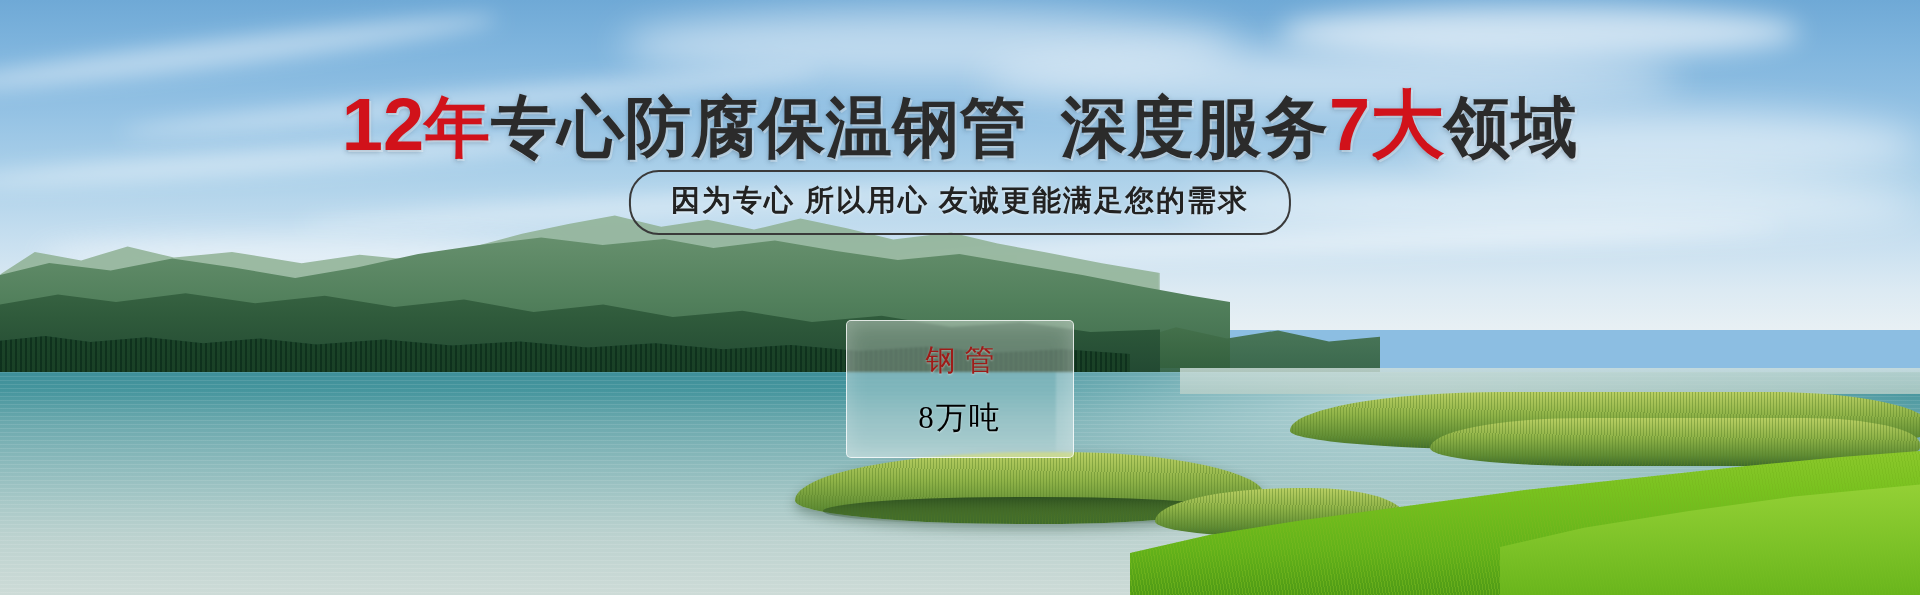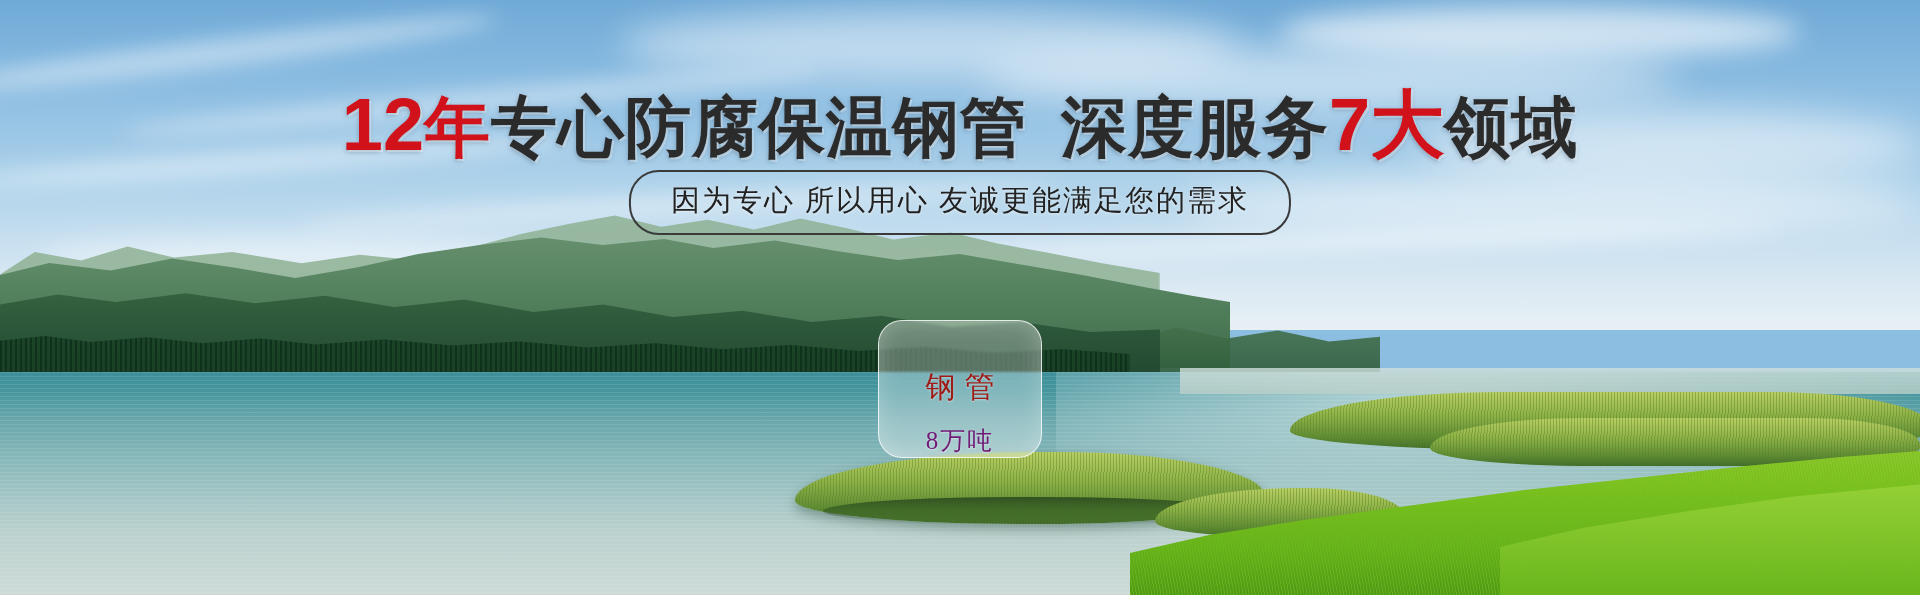--- a/index.html
+++ b/index.html
@@ -220,53 +220,54 @@
     left:50%; transform:translateX(-50%);
     top:170px;
     padding:9px 40px 12px;
     border:2px solid #3a3a3a;
     border-radius:30px;
     font-size:29px;
     color:#222;
     letter-spacing:2px;
     white-space:nowrap;
     text-shadow:0 1px 3px rgba(255,255,255,.5);
+    font-weight:bold;
   }
 
   
   .cards {
     position:absolute;
     left:50%; transform:translateX(-50%);
     top:320px;
     display:flex;
     gap:24px;
   }
   .card {
-    width:164px; height:138px;
+    width:228px; height:138px;
     background:rgba(255,255,255,0.30);
     border:1px solid rgba(255,255,255,0.80);
-    border-radius:24px;
+    border-radius:5px;
     display:flex;
     flex-direction:column;
     align-items:center;
-    justify-content:flex-end;
+    justify-content:center;
     backdrop-filter:blur(1px);
     box-shadow:inset 0 0 22px rgba(255,255,255,.25);
   }
   .card-label {
     font-size:30px;
     color:#9e1b18;
     letter-spacing:9px;
     text-indent:9px;
     margin-bottom:16px;
     text-shadow:0 1px 2px rgba(255,255,255,.45);
   }
   .card-value {
-    font-size:25px;
-    color:#701a75;
+    font-size:31px;
+    color:#000000;
     letter-spacing:2px;
     font-family:"Liberation Serif","DejaVu Serif",serif;
     text-shadow:0 1px 2px rgba(255,255,255,.45);
   }
   .card-value sup { font-size:.55em; vertical-align:super; }
 </style>
 </head>
 <body>
 
 <div class="banner">

